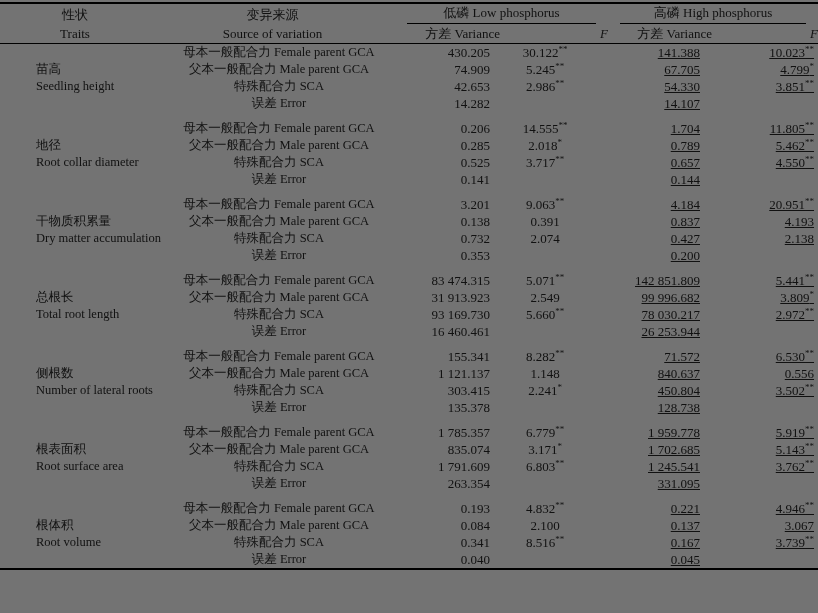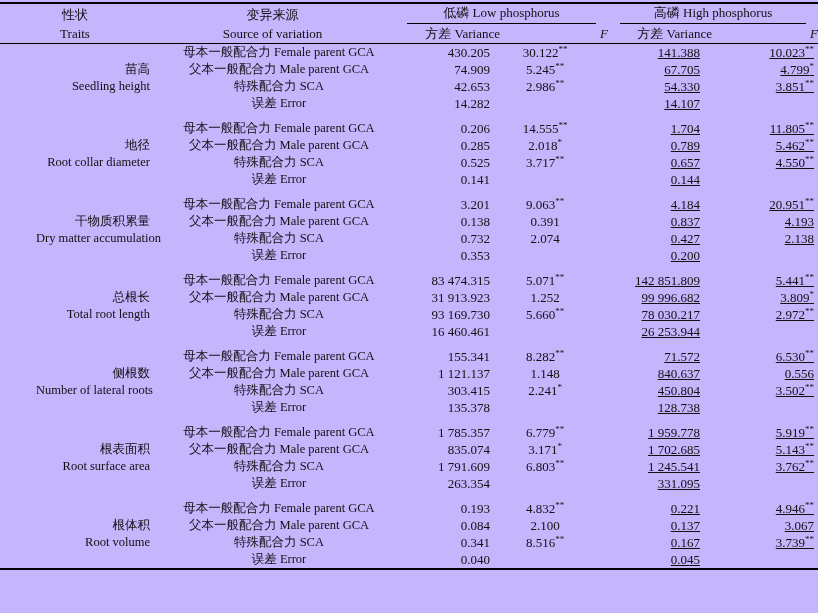--- a/index.html
+++ b/index.html
@@ -3,21 +3,21 @@
 <meta charset="utf-8">
 <style>
   * { box-sizing: border-box; }
   html, body { margin: 0; padding: 0; }
   body {
     width: 818px; height: 613px;
     background: #ffffff;
     font-family: "Liberation Serif", "DejaVu Serif", serif;
     color: #111111;
   }
-  .page { width: 818px; height: 613px; padding-top: 2px; background: #c4b5fd; }
+  .page { width: 818px; height: 613px; padding-top: 2px; background: #737373; }
 
   table.anova {
     width: 818px;
     border-collapse: collapse;
     table-layout: fixed;
     border-top: 2.5px solid #000;
     border-bottom: 2px solid #000;
   }
   thead th {
     font-weight: normal;
@@ -40,21 +40,21 @@
 
   tbody td {
     padding: 0;
     font-size: 12.5px;
     line-height: 17px;
     height: 17px;
     vertical-align: middle;
     white-space: nowrap;
   }
   tbody + tbody tr:first-child > td { padding-top: 8px; }
-  td.trait-cell { padding-left: 36px; text-align: right; }
+  td.trait-cell { padding-left: 36px; text-align: left; }
   td.trait-cell div { line-height: 17px; }
   td.source-cell { padding-left: 13px; text-align: center; }
   td.num { text-align: right; font-size: 13px; }
   td.lp-var { padding-right: 10px; }
   td.lp-f  { padding-right: 18px; text-align: center; }
   td.hp-var { padding-right: 12px; text-decoration: underline; }
   td.hp-f  { padding-right: 4px; text-decoration: underline; }
   sup.sig { font-size: 9px; line-height: 0; }
 
   p.footnote {
@@ -213,21 +213,21 @@
           </td>
           <td class="source-cell">母本一般配合力 Female parent GCA</td>
           <td class="num lp-var">83 474.315</td>
           <td class="num lp-f">5.071<sup class="sig">**</sup></td>
           <td class="num hp-var">142 851.809</td>
           <td class="num hp-f">5.441<sup class="sig">**</sup></td>
         </tr>
         <tr>
           <td class="source-cell">父本一般配合力 Male parent GCA</td>
           <td class="num lp-var">31 913.923</td>
-          <td class="num lp-f">1.252</td>
+          <td class="num lp-f">2.549</td>
           <td class="num hp-var">99 996.682</td>
           <td class="num hp-f">3.809<sup class="sig">*</sup></td>
         </tr>
         <tr>
           <td class="source-cell">特殊配合力 SCA</td>
           <td class="num lp-var">93 169.730</td>
           <td class="num lp-f">5.660<sup class="sig">**</sup></td>
           <td class="num hp-var">78 030.217</td>
           <td class="num hp-f">2.972<sup class="sig">**</sup></td>
         </tr>

